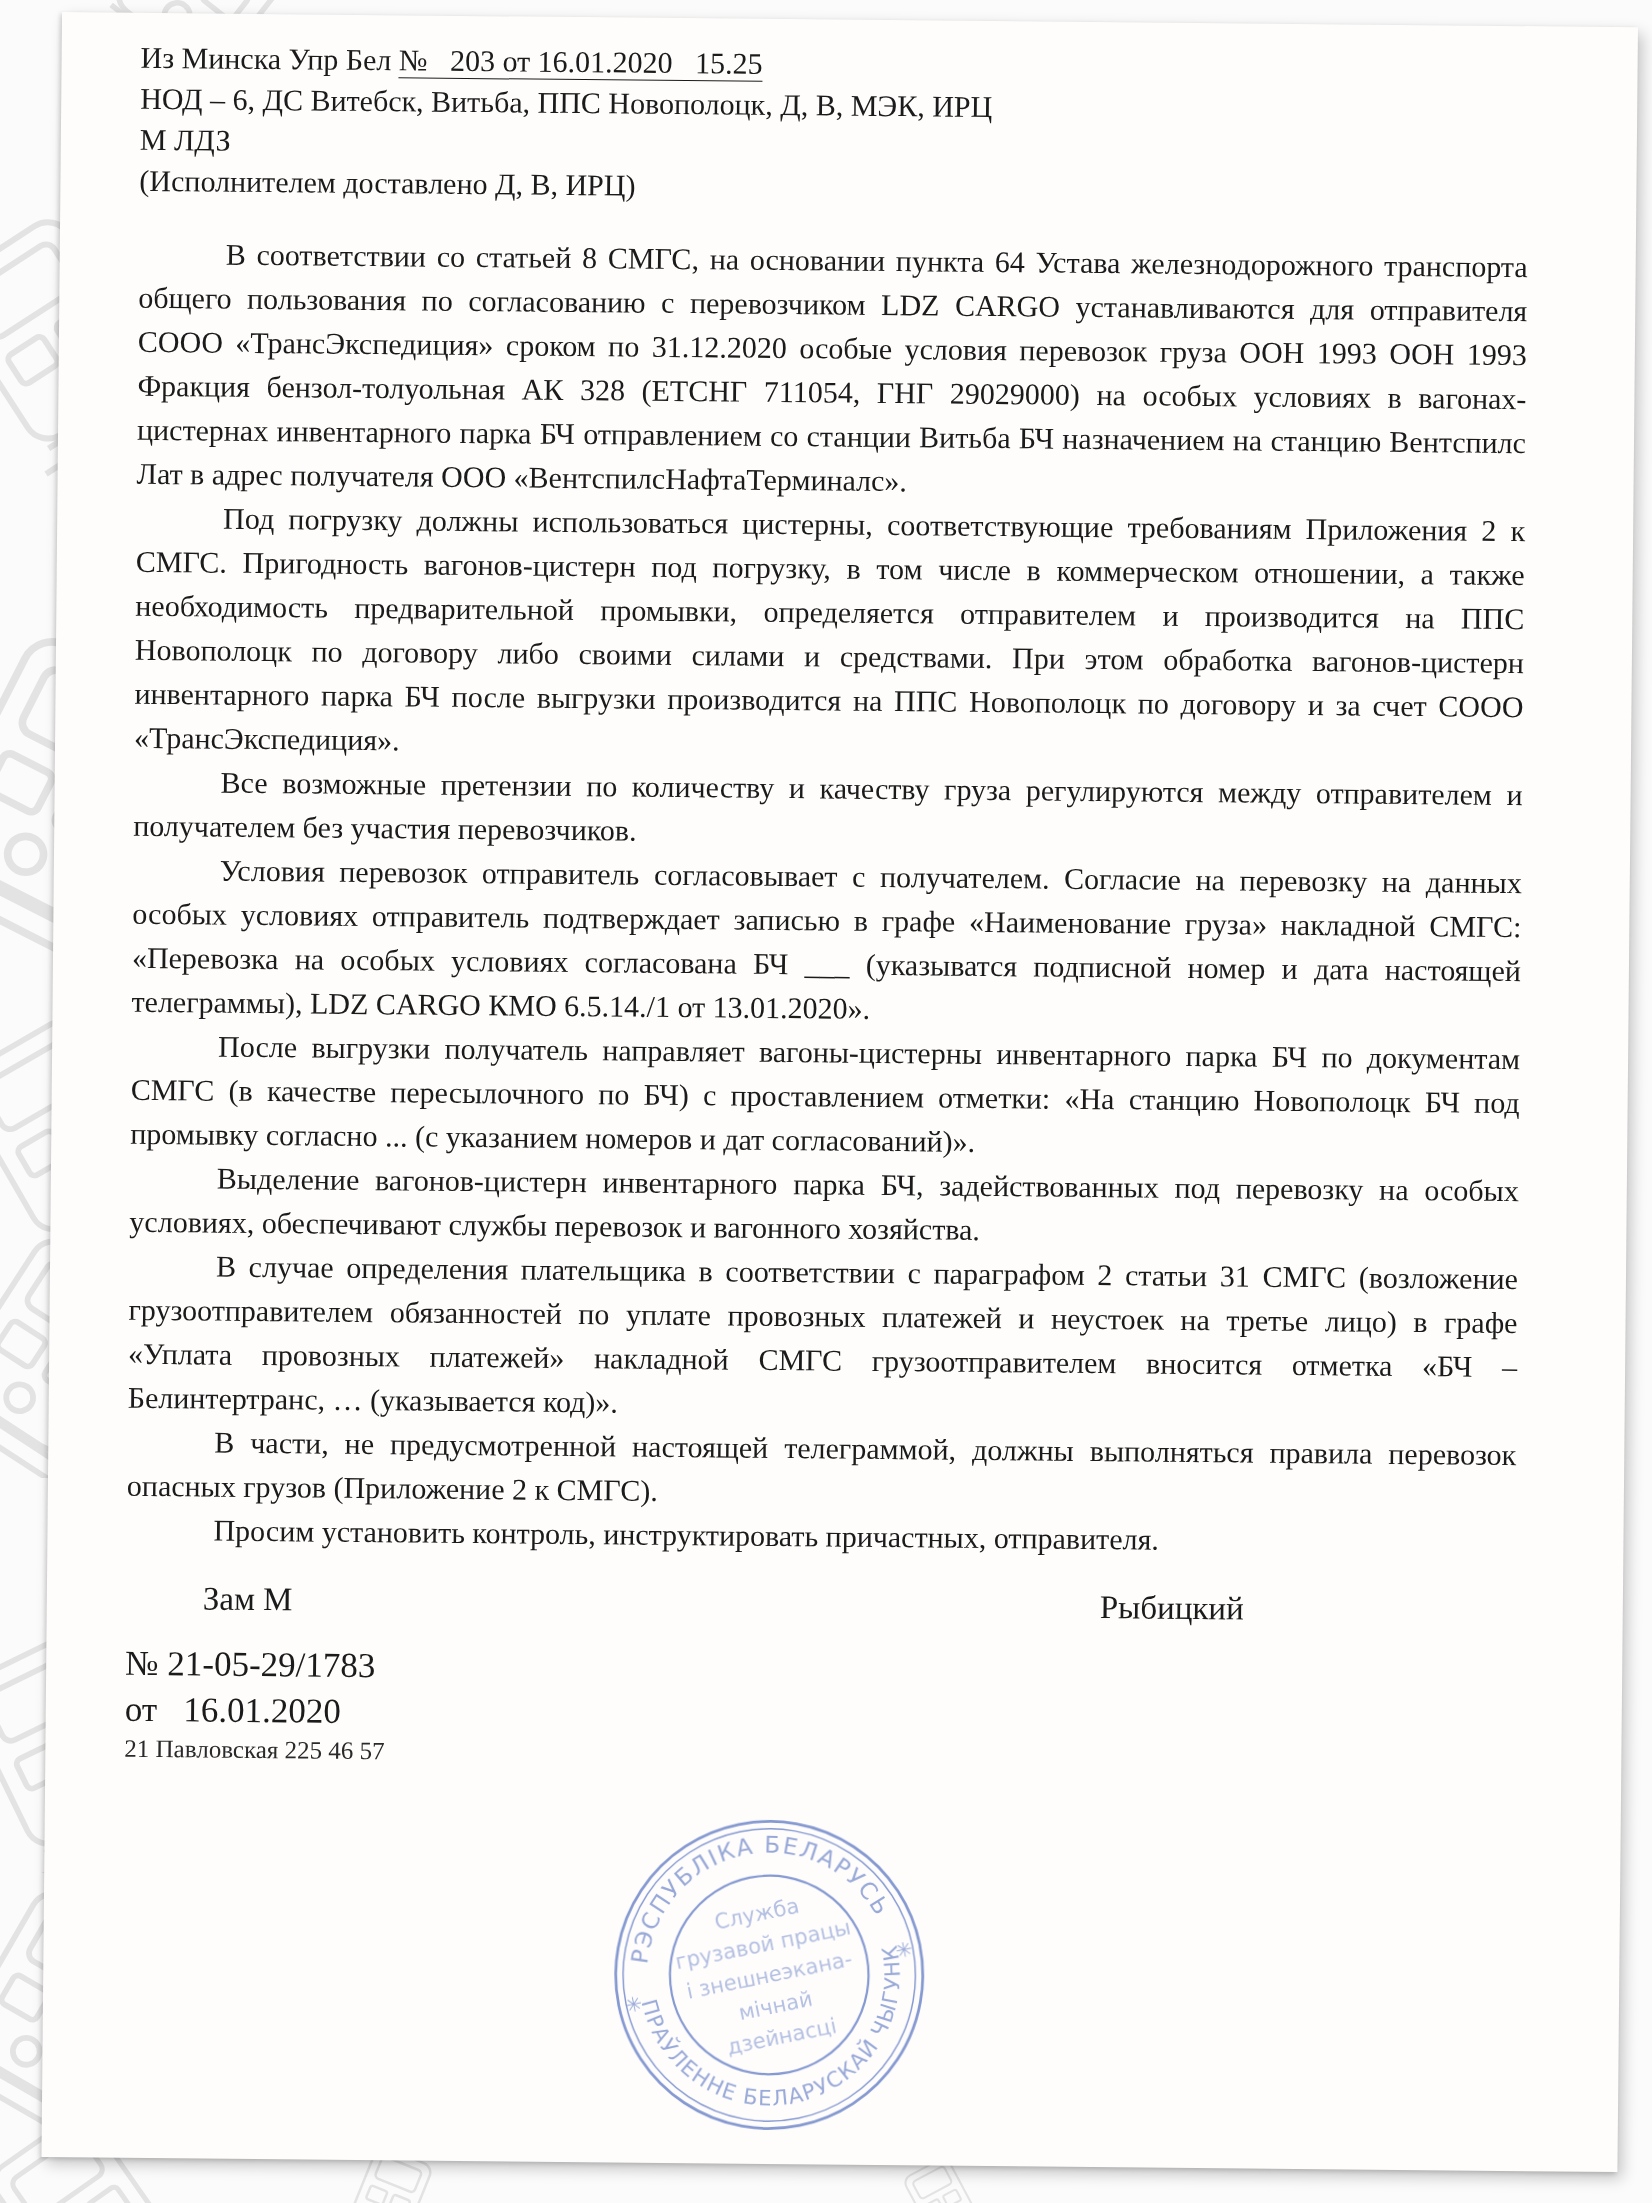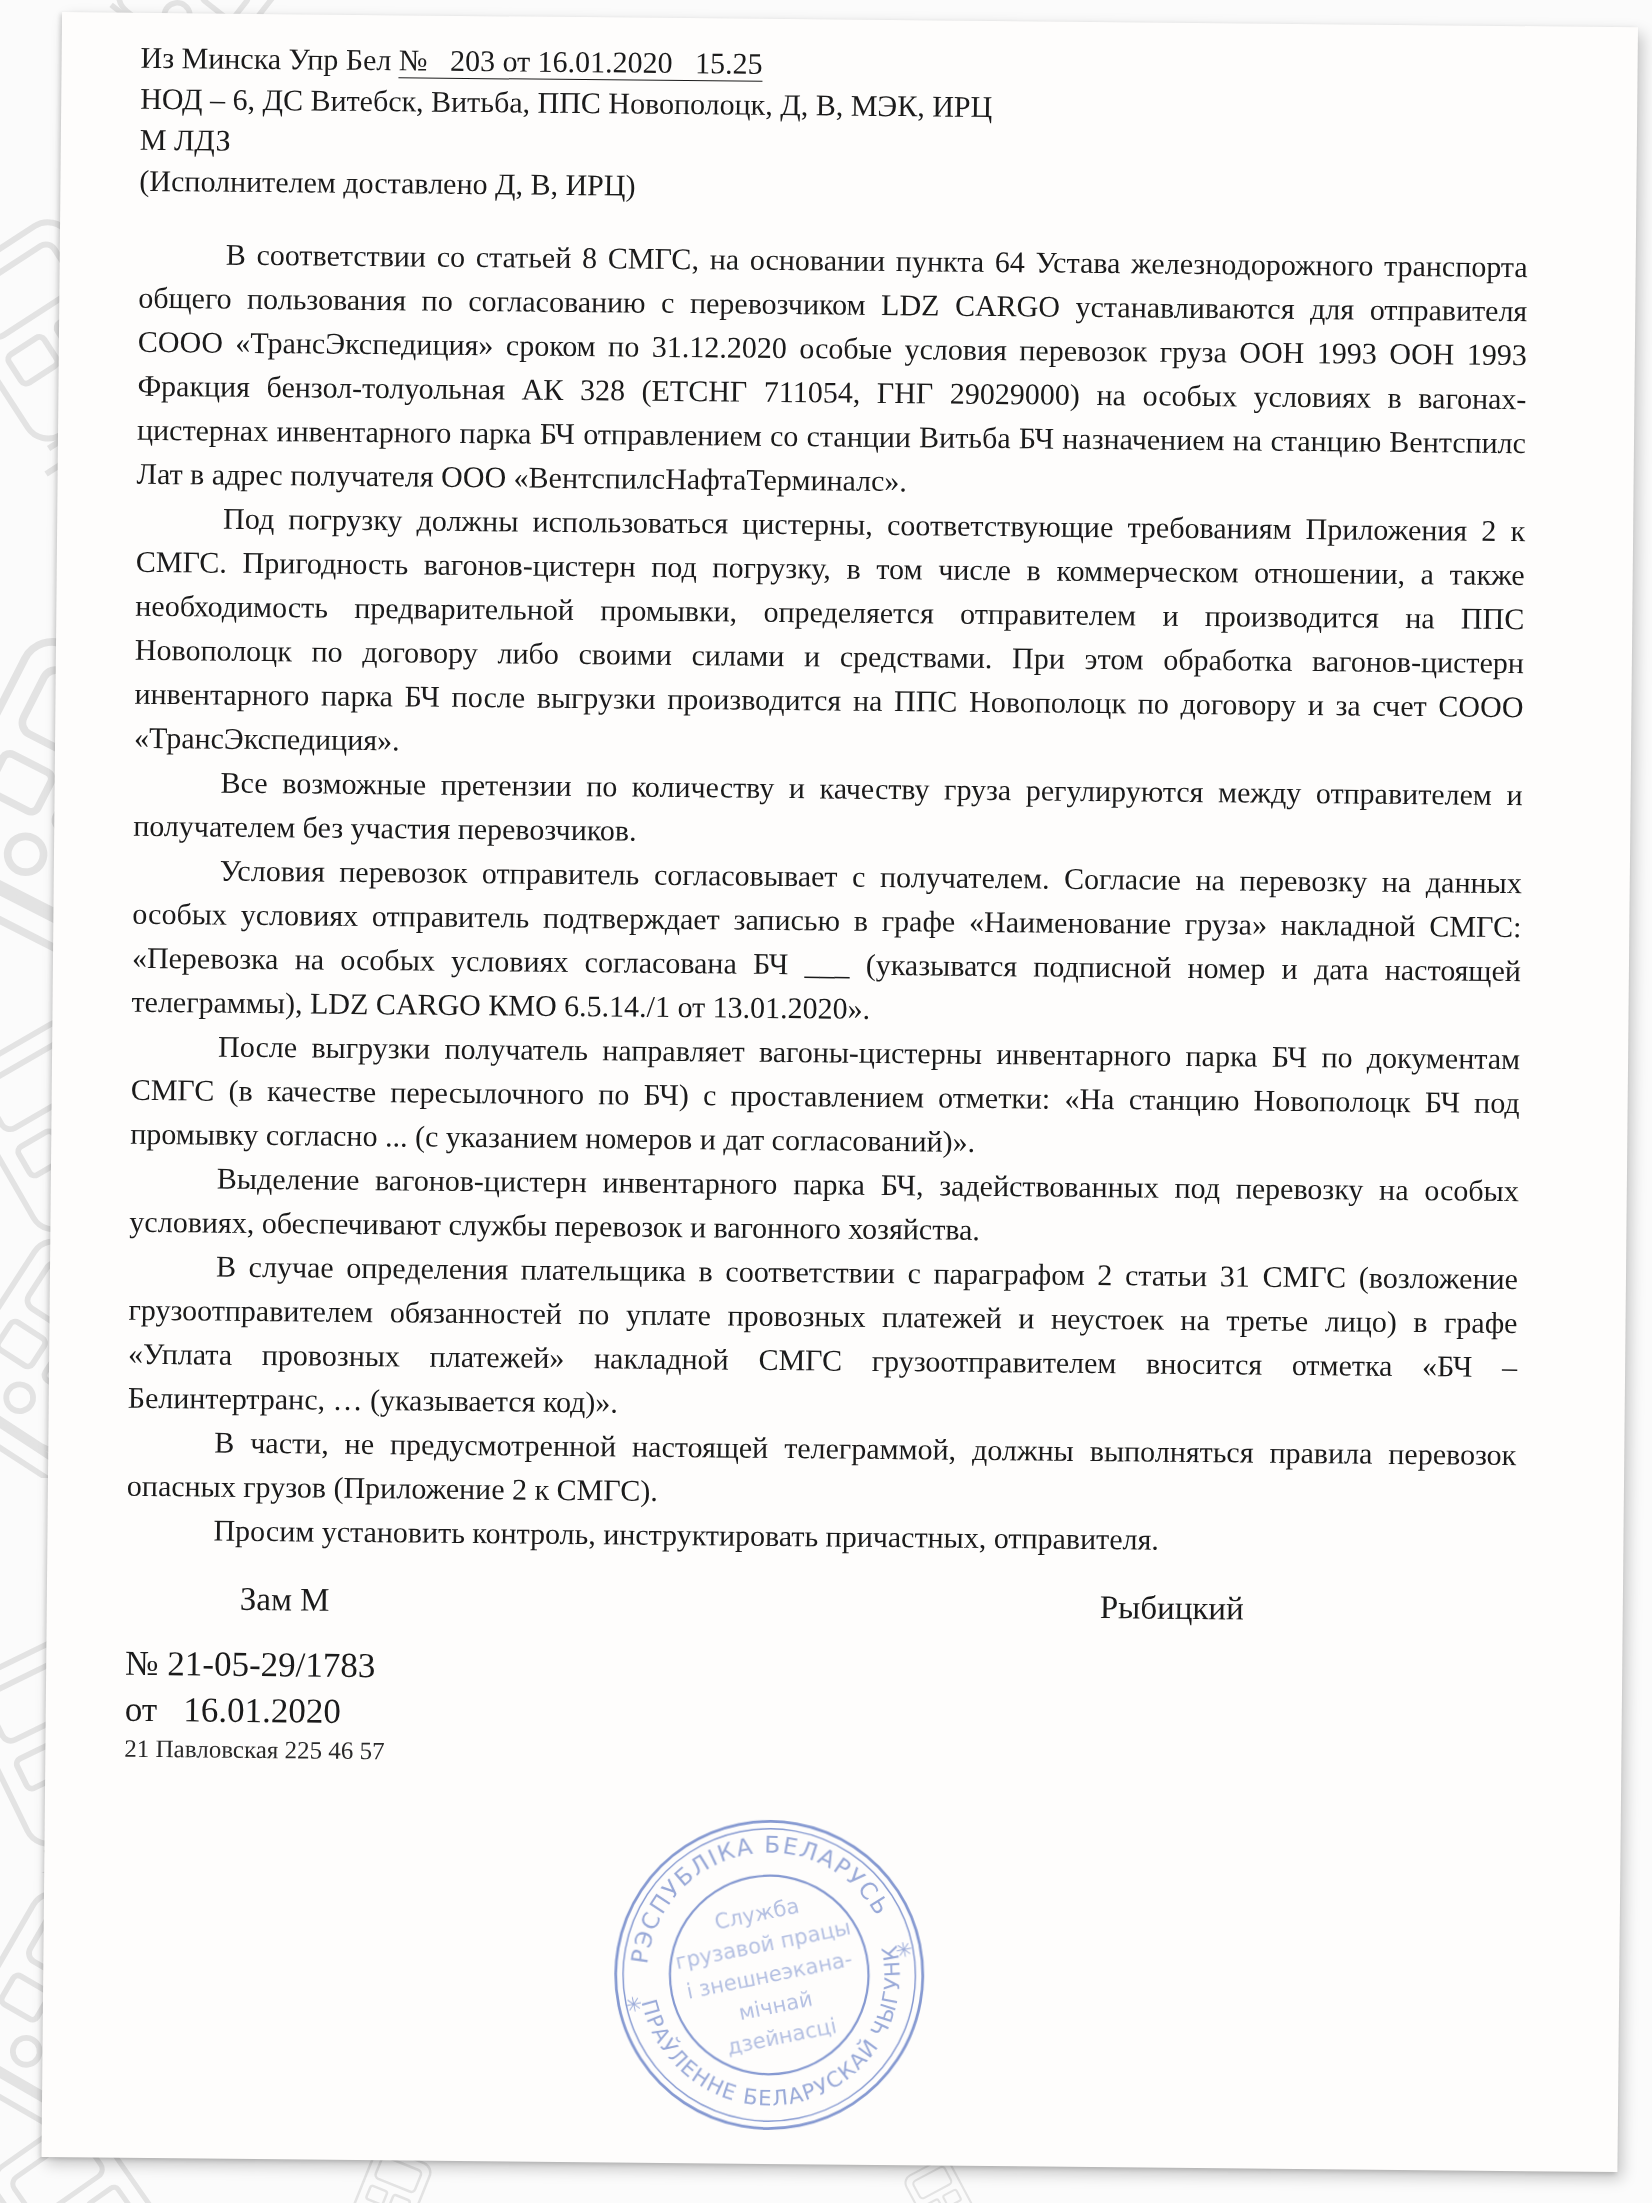--- a/index.html
+++ b/index.html
@@ -21,21 +21,21 @@
     transform:rotate(0.55deg);transform-origin:92% 0%;
     box-shadow:-1.8px 1.8px 4.6px rgba(0,0,0,0.15), 4.6px 6.4px 14.7px rgba(0,0,0,0.22);
     color:#1b1b1b;
   }
   .pre{white-space:pre-wrap;}
   .header{font-size:30px;line-height:41px;}
   .header .u{border-bottom:1.8px solid #1b1b1b;padding-bottom:0.9px;}
   .bodytext{margin-top:31px;font-size:30px;line-height:44px;text-align:justify;}
   .bodytext p{margin:0;text-indent:87px;}
   .sig-row{display:flex;align-items:baseline;margin-top:27.5px;font-size:33px;}
-  .sig-pos{margin-left:114px;}
+  .sig-pos{margin-left:77px;}
   .sig-name{margin-left:auto;margin-right:271px;}
   .footer{margin-top:24px;font-size:35px;line-height:46px;}
   .footer .contact{font-size:25px;line-height:31px;color:#2a2a2a;}
 
   
   .stamp{
     position:absolute;left:555px;top:1785px;width:342px;height:342px;
     opacity:0.88;filter:blur(0.3px);pointer-events:none;
   }
 </style>

